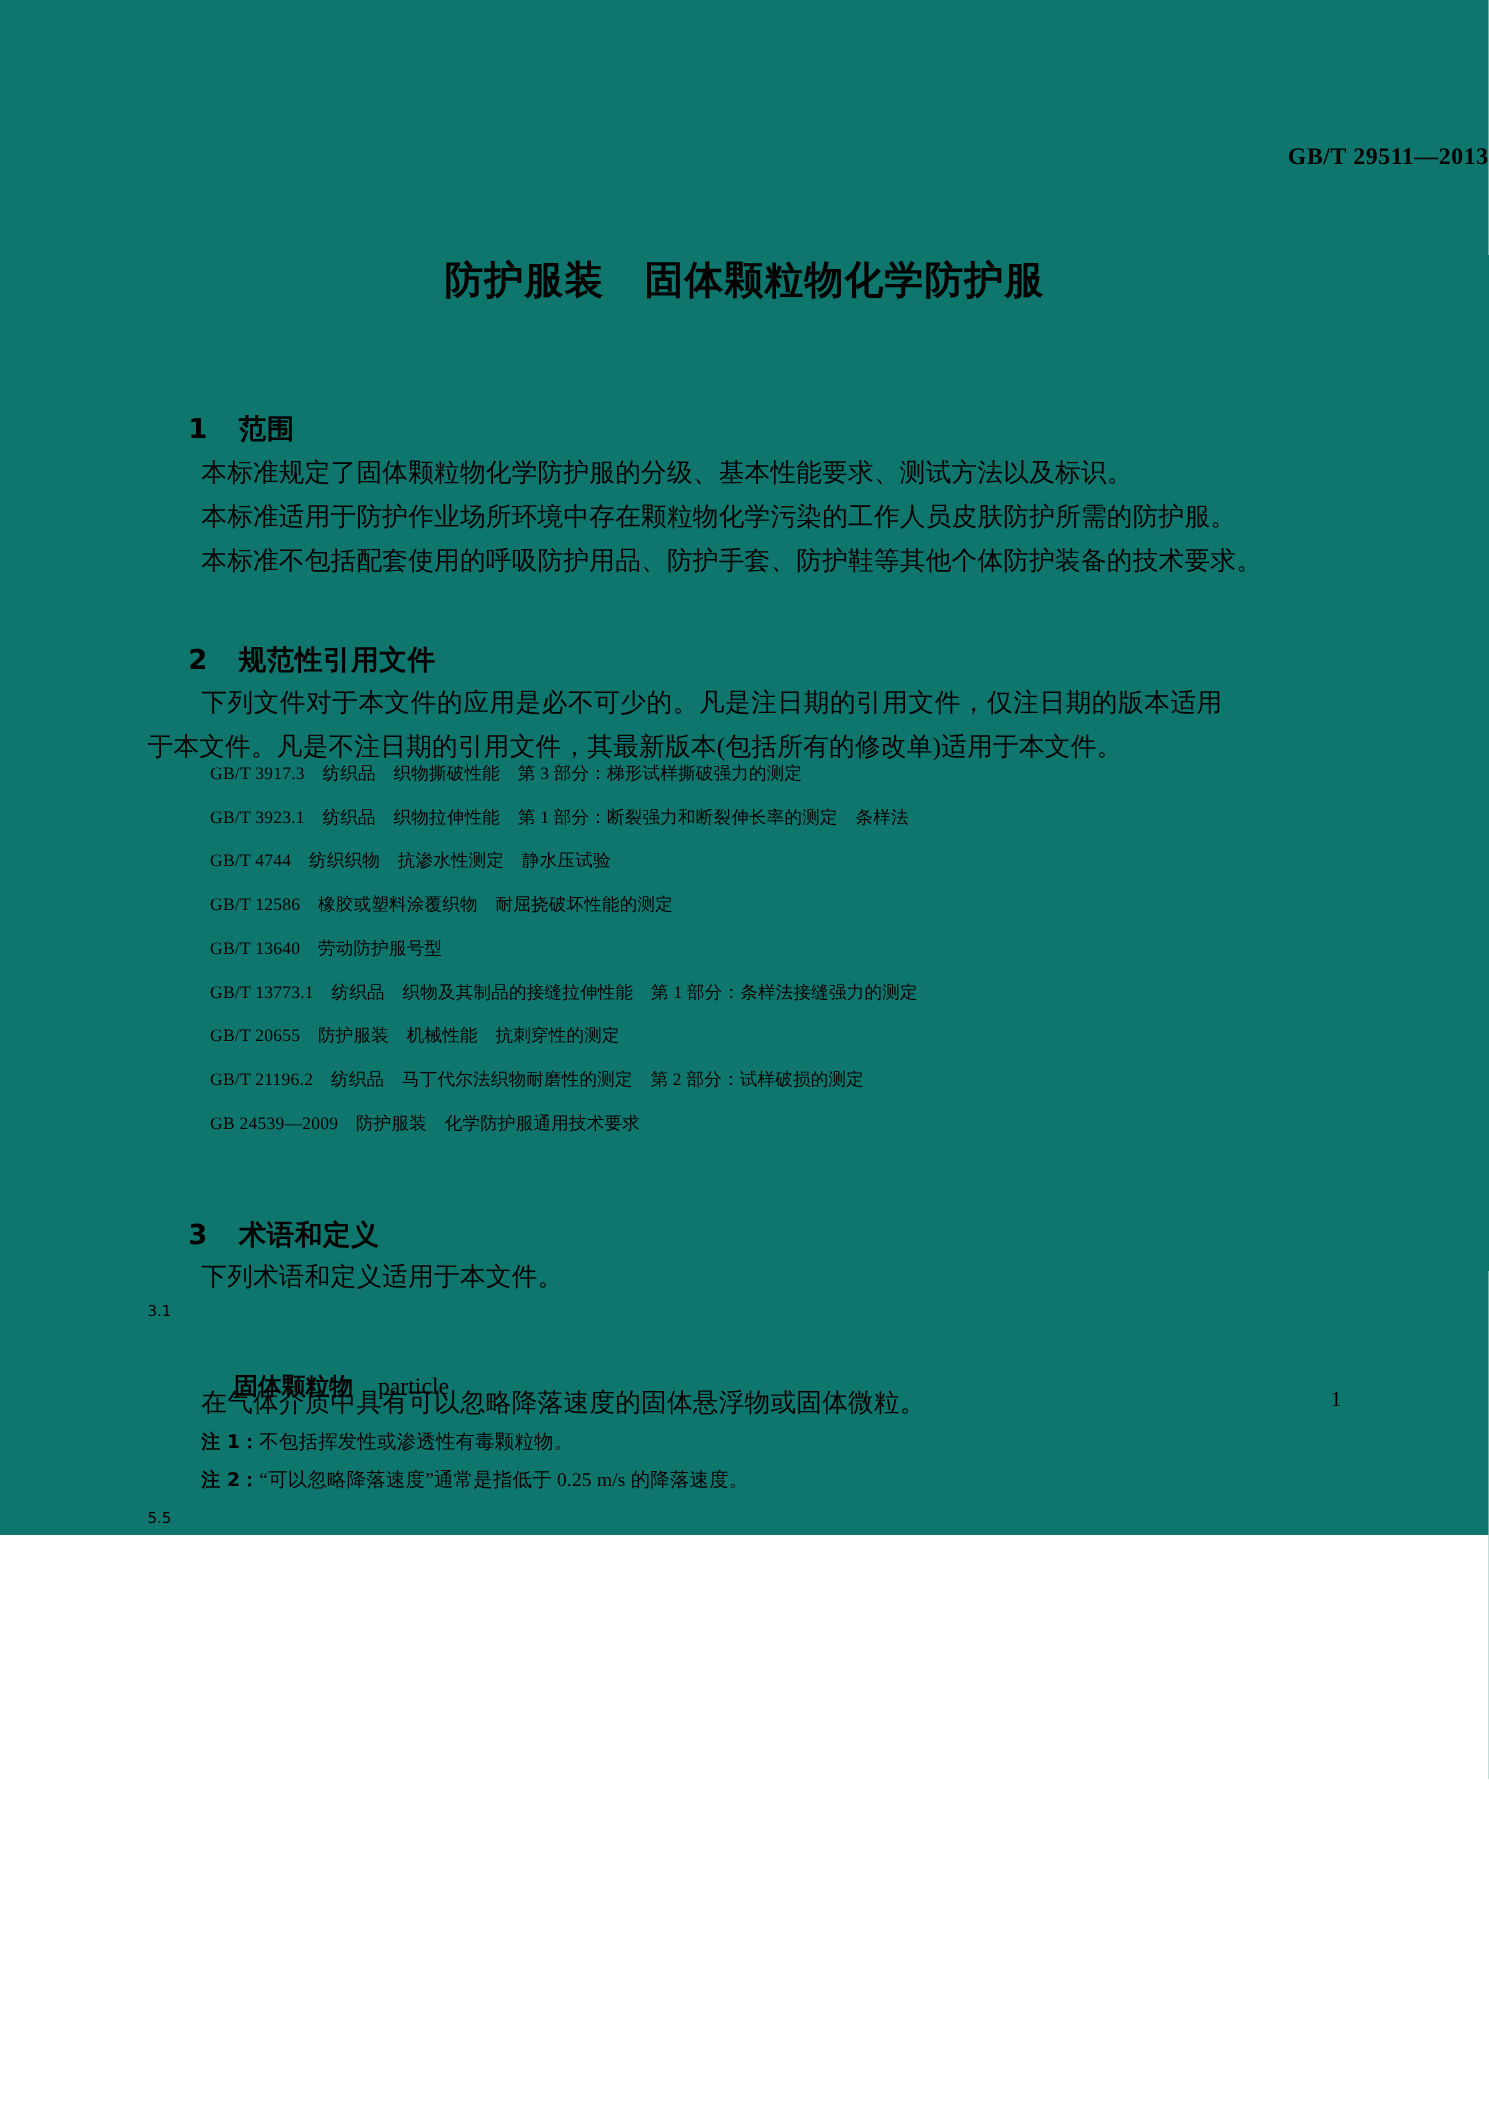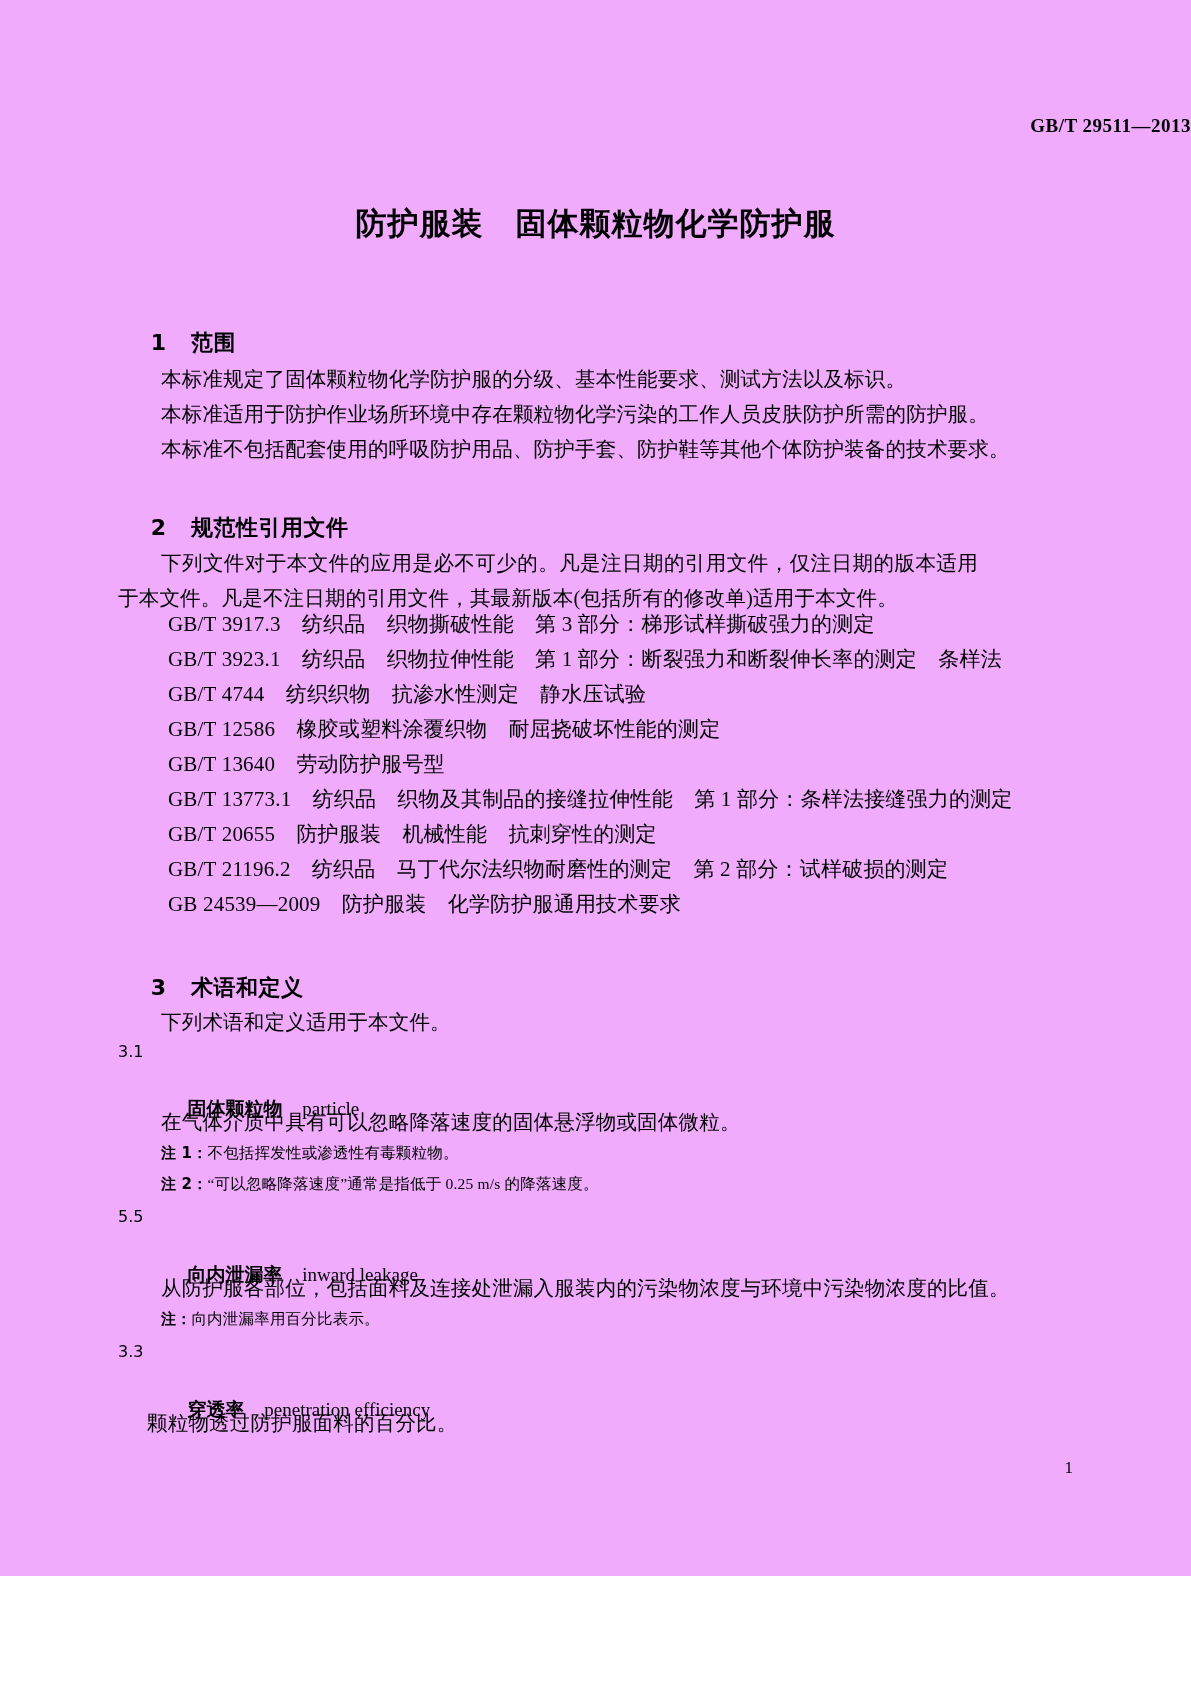--- a/index.html
+++ b/index.html
@@ -3,22 +3,22 @@
 <meta charset="utf-8">
 <style>
   html, body {
     margin: 0;
     padding: 0;
     background: #ffffff;
   }
   .page {
     position: relative;
     width: 1191px;
-    height: 1576px;
-    background: #f0abfc;
+    height: 1228px;
+    background: #0f766e;
     margin: 0 auto;
     font-family: "Liberation Serif", "DejaVu Serif", serif;
     color: #000000;
     overflow: hidden;
   }
 
   
   .page-header {
     position: absolute;
     top: 115px;
@@ -63,30 +63,30 @@
   }
   .para.wrap {
     white-space: normal;
     text-align: justify;
     text-justify: inter-ideograph;
   }
 
   
   .ref-line {
     position: absolute;
-    font-size: 21px;
+    font-size: 14px;
     white-space: pre;
     letter-spacing: 0.2px;
   }
 
   
   .term-number {
     position: absolute;
     font-family: "DejaVu Sans", "Liberation Sans", sans-serif;
-    font-size: 16px;
+    font-size: 12px;
   }
   .term-name {
     position: absolute;
     font-family: "DejaVu Sans", "Liberation Sans", sans-serif;
     font-weight: bold;
     font-size: 19px;
     white-space: pre;
   }
   .term-name .en {
     font-family: "Liberation Serif", "DejaVu Serif", serif;

